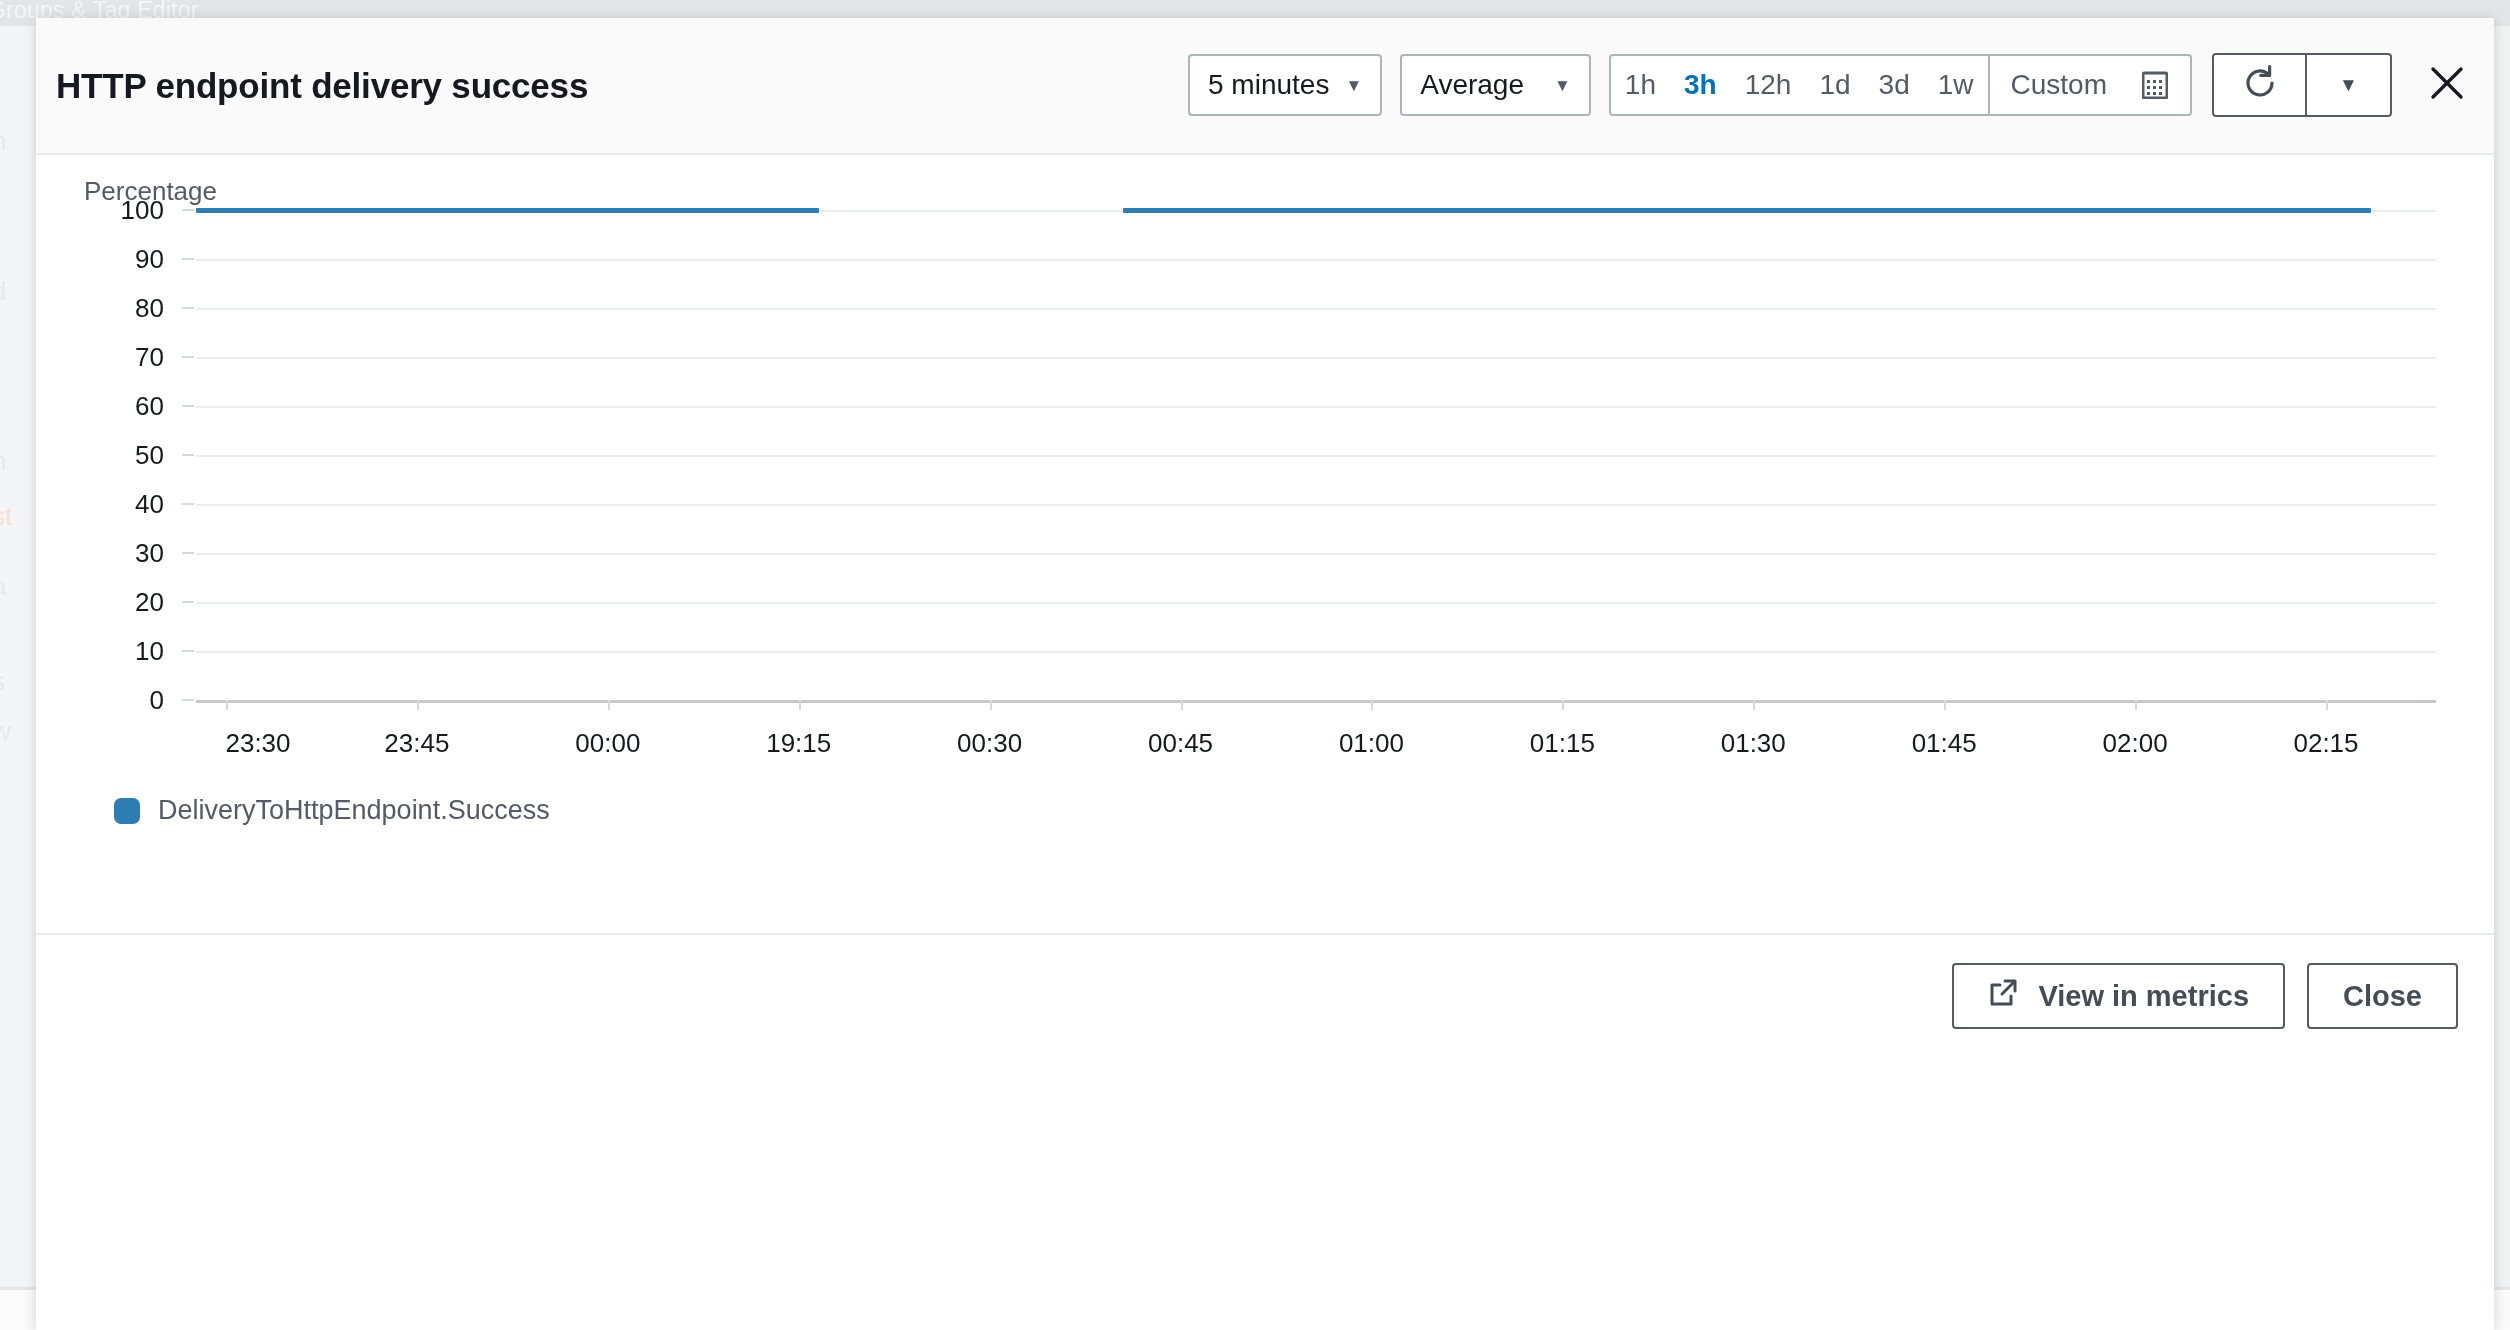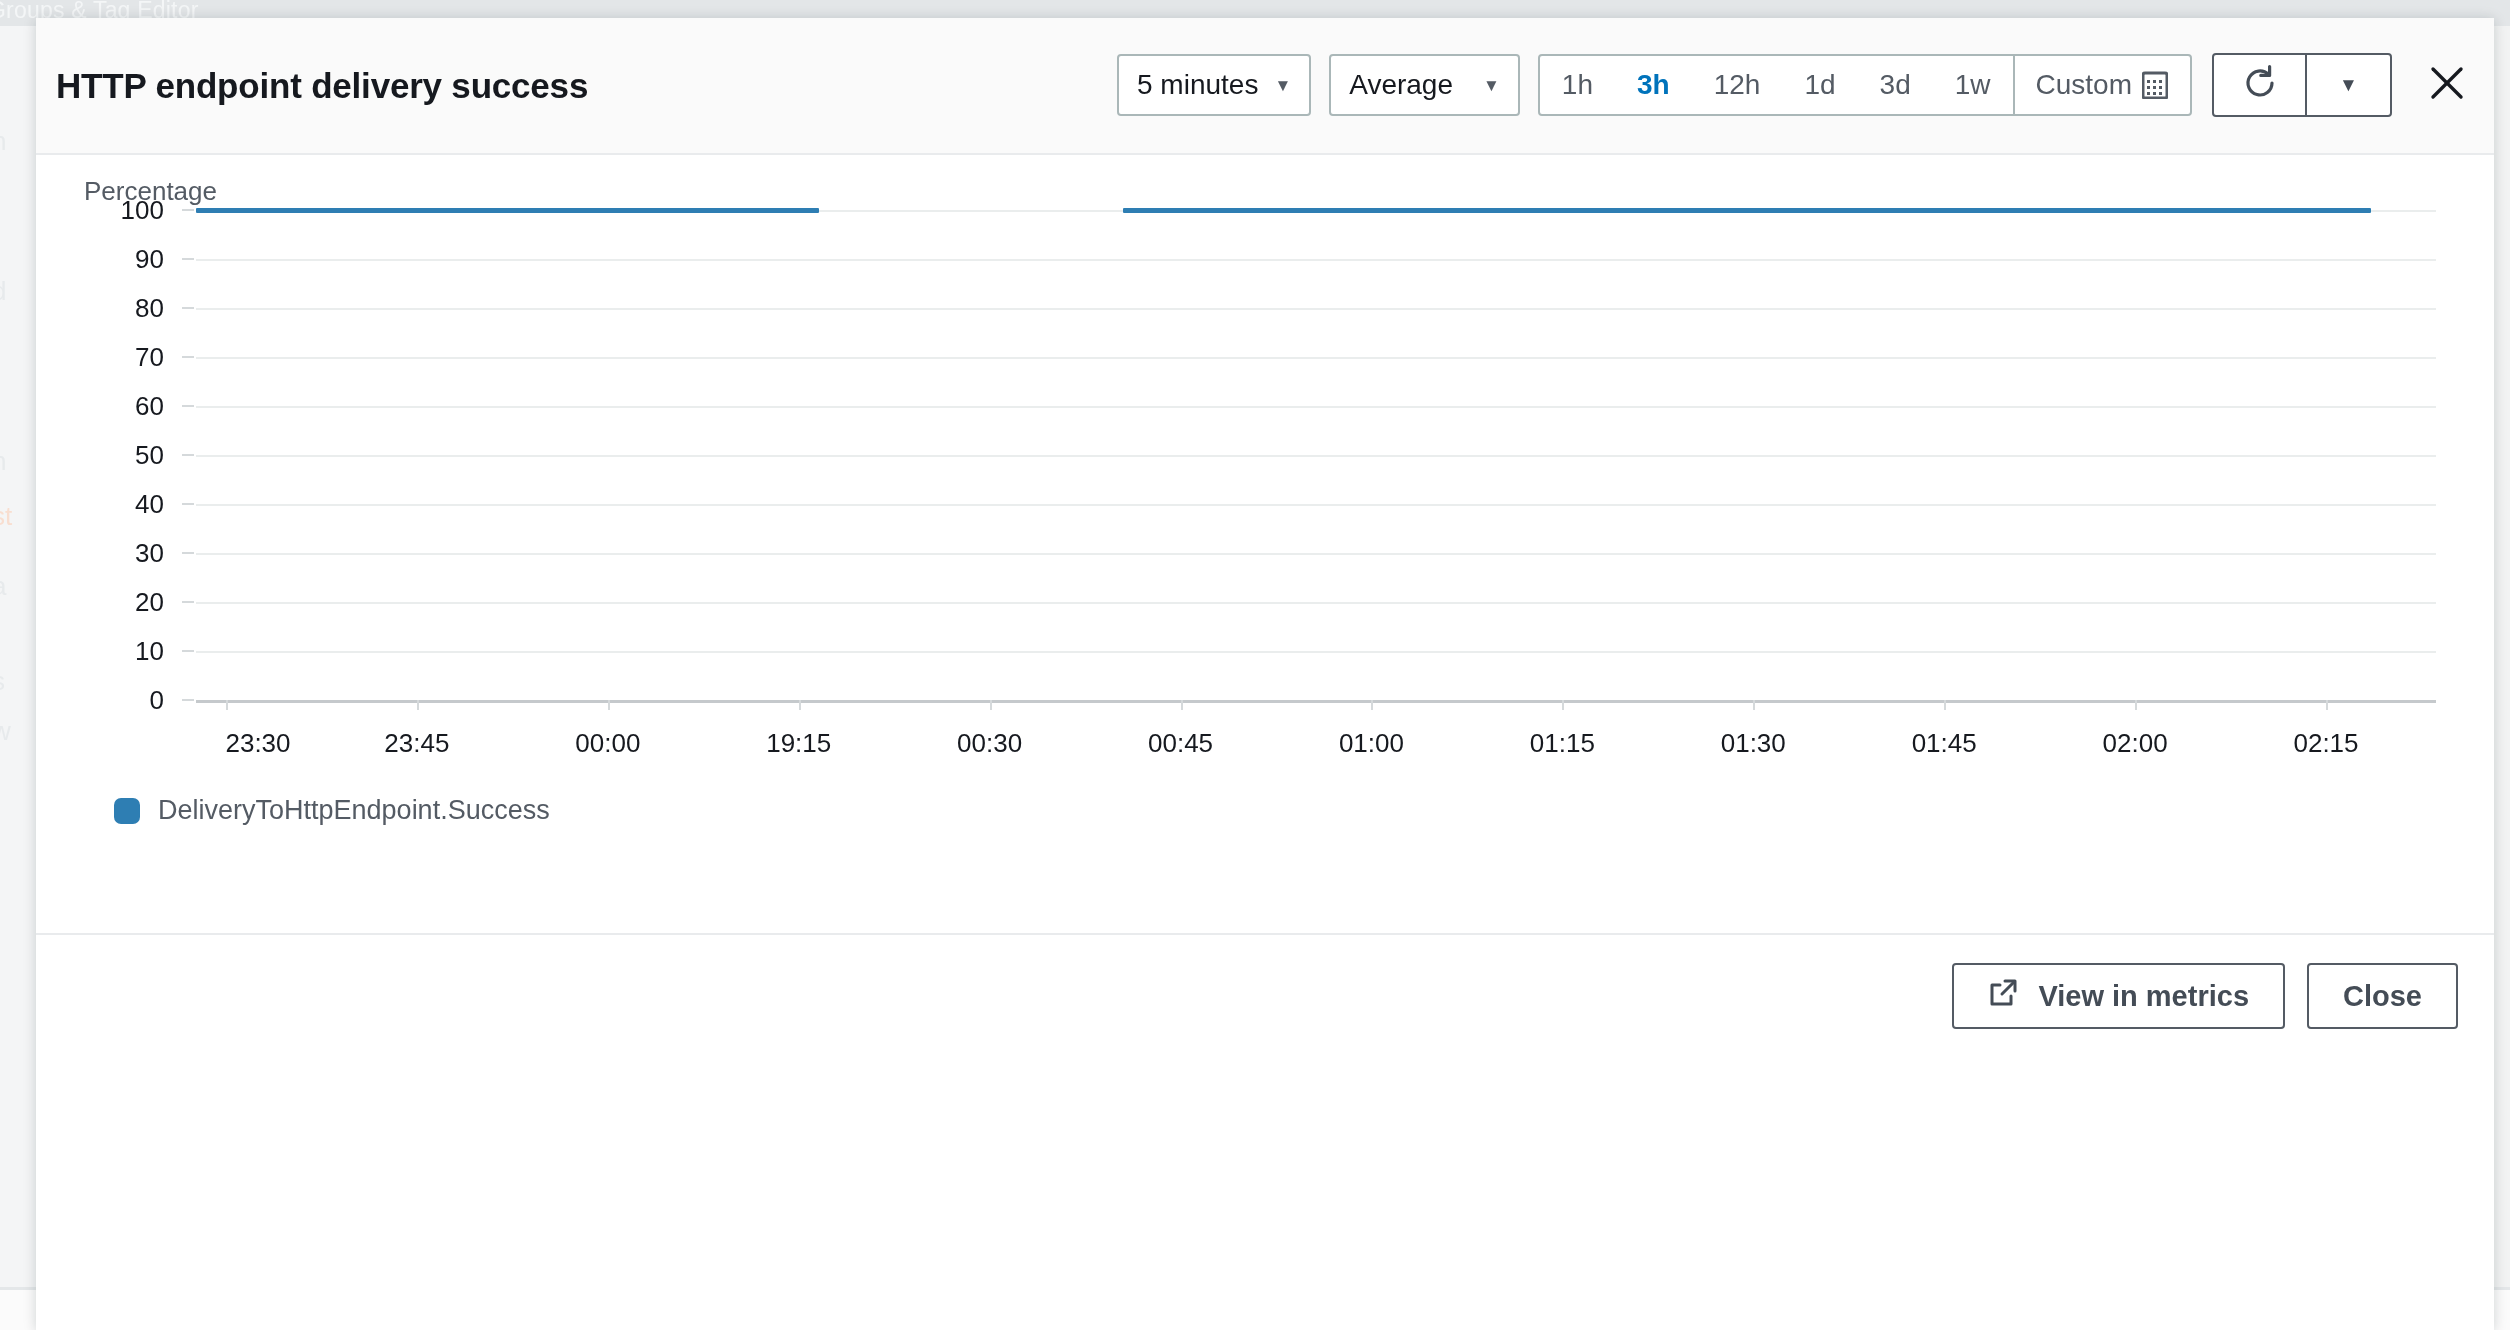--- a/index.html
+++ b/index.html
@@ -143,32 +143,32 @@
     display: flex;
     align-items: stretch;
     box-sizing: border-box;
     margin-right: 20px;
     overflow: hidden;
   }
   .range-btn {
     display: flex;
     align-items: center;
     justify-content: center;
-    padding: 0 22px;
+    padding: 0 14px;
     font-size: 28px;
     color: #545b64;
     cursor: pointer;
     white-space: nowrap;
   }
   .range-btn.active { color: #0073bb; font-weight: bold; }
   .range-btn.custom {
     border-left: 2px solid #aab7b8;
     padding: 0 22px 0 21px;
     color: #545b64;
-    gap: 10px;
+    gap: 35px;
   }
   .cal-icon {
     display: inline-block;
     width: 26px; height: 28px;
     position: relative;
   }
   .cal-icon svg { display:block; }
 
   .refresh-group {
     height: 64px;

